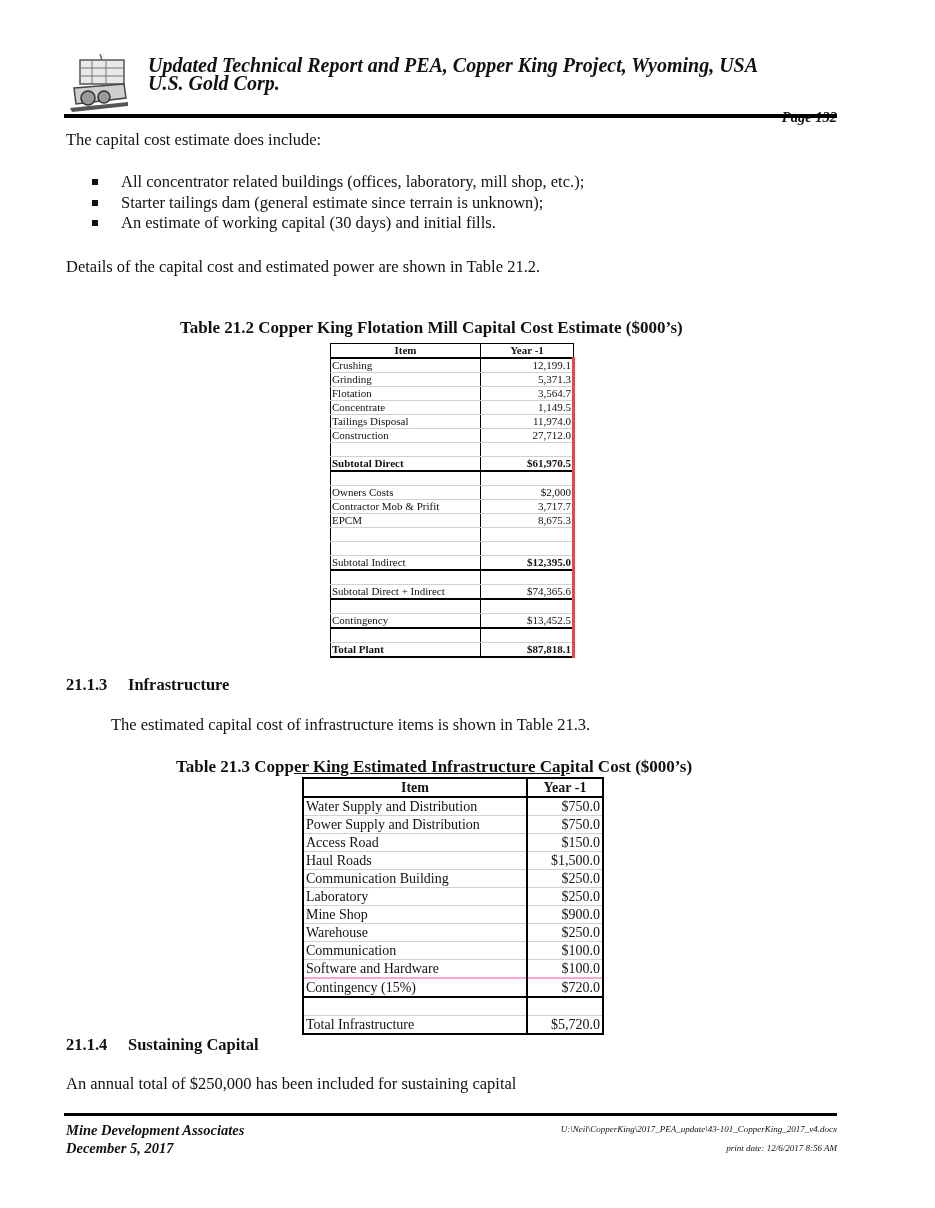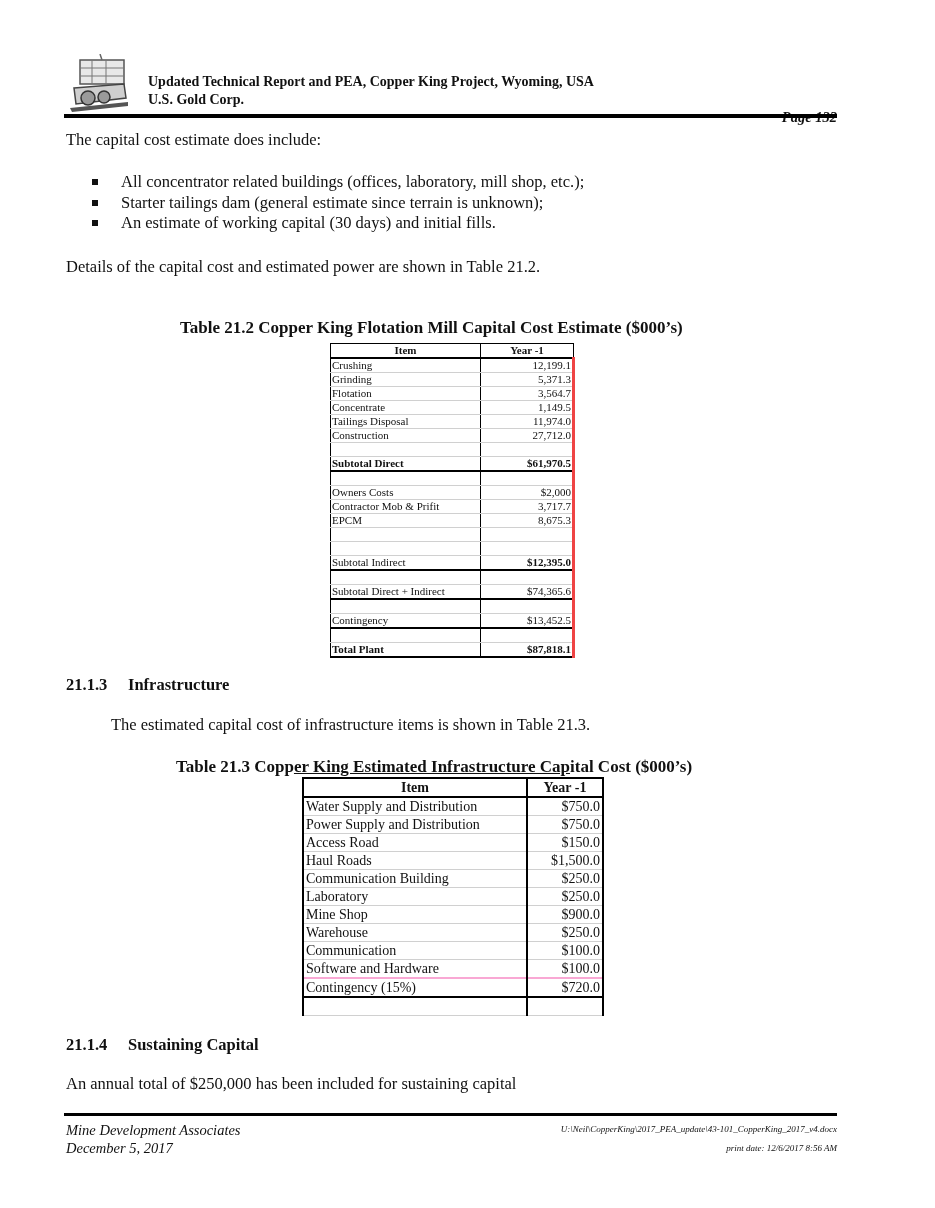--- a/index.html
+++ b/index.html
@@ -1,21 +1,21 @@
 <!DOCTYPE html>
 <html><head>
   <meta charset="utf-8">
   <style>
     html, body { margin: 0; padding: 0; background: #ffffff; }
     body { width: 935px; height: 1208px; position: relative; font-family: "Liberation Serif", serif; color: #111; overflow: hidden; }
     .abs { position: absolute; }
 
     
     .logo { left: 66px; top: 54px; width: 66px; height: 60px; }
-    .hdr-title { left: 148px; top: 73px; font-size: 14px; font-weight: bold; line-height: 18px; }
+    .hdr-title { left: 148px; top: 56px; font-size: 20px; font-style: italic; font-weight: bold; line-height: 18px; }
     .hdr-page { right: 98px; top: 109px; font-size: 14.5px; font-style: italic; font-weight: bold; }
     .hdr-rule { left: 64px; top: 114px; width: 773px; height: 4px; background: #000; }
 
     .body-text { font-size: 16.5px; line-height: 20px; }
     .p1 { left: 66px; top: 130px; }
     .bullets { left: 92px; top: 172px; margin: 0; padding: 0; list-style: none; }
     .bullets li { font-size: 16.5px; line-height: 20.5px; position: relative; padding-left: 29px; }
     .bullets li .bullet { position: absolute; left: 0; top: 7px; width: 6px; height: 6px; background: #111; }
     .p2 { left: 66px; top: 257px; }
 
@@ -51,21 +51,21 @@
     .t2 td.val { text-align: right; }
     .t2 tr.topline td { border-top: 2px solid #f9a8d4; }
     .t2 tr.botline td { border-bottom: 2px solid #000; }
     .t2 tr.blank td { height: 17px; }
 
     .sec214 { left: 66px; top: 1035px; }
     .p4 { left: 66px; top: 1074px; }
 
     
     .ftr-rule { left: 64px; top: 1113px; width: 773px; height: 3px; background: #000; }
-    .ftr-left { left: 66px; top: 1121px; font-size: 14.5px; font-style: italic; font-weight: normal; line-height: 18px; }
+    .ftr-left { left: 66px; top: 1121px; font-size: 14.5px; font-style: italic; font-weight: bold; line-height: 18px; }
     .ftr-path { right: 98px; top: 1124px; font-size: 9px; font-style: italic; }
     .ftr-print { right: 98px; top: 1143px; font-size: 9px; font-style: italic; }
   </style>
 </head>
 <body>
 
 <div class="abs logo">
   <svg width="66" height="60" viewBox="0 0 66 60">
     <rect x="14" y="6" width="44" height="24" fill="#e8e8e8" stroke="#555" stroke-width="1.5"></rect>
     <line x1="14" y1="14" x2="58" y2="14" stroke="#777" stroke-width="1"></line>
@@ -243,20 +243,24 @@
         <td class="val">$100.0</td>
       </tr>
   <tr class="topline botline">
         <td class="item">Contingency (15%)</td>
         <td class="val">$720.0</td>
       </tr>
   <tr class="blank">
         <td class="item"></td>
         <td class="val"></td>
       </tr>
+  <tr class="botline">
+        <td class="item">Total Infrastructure</td>
+        <td class="val">$5,720.0</td>
+      </tr>
 </tbody>
   </table>
 
 <div class="abs h3 sec214">
   <span class="num">21.1.4</span><span>Sustaining Capital</span>
 </div>
 <div class="abs body-text p4">An annual total of $250,000 has been included for sustaining capital</div>
 
 <div class="abs ftr-rule"></div>
 <div class="abs ftr-left">

